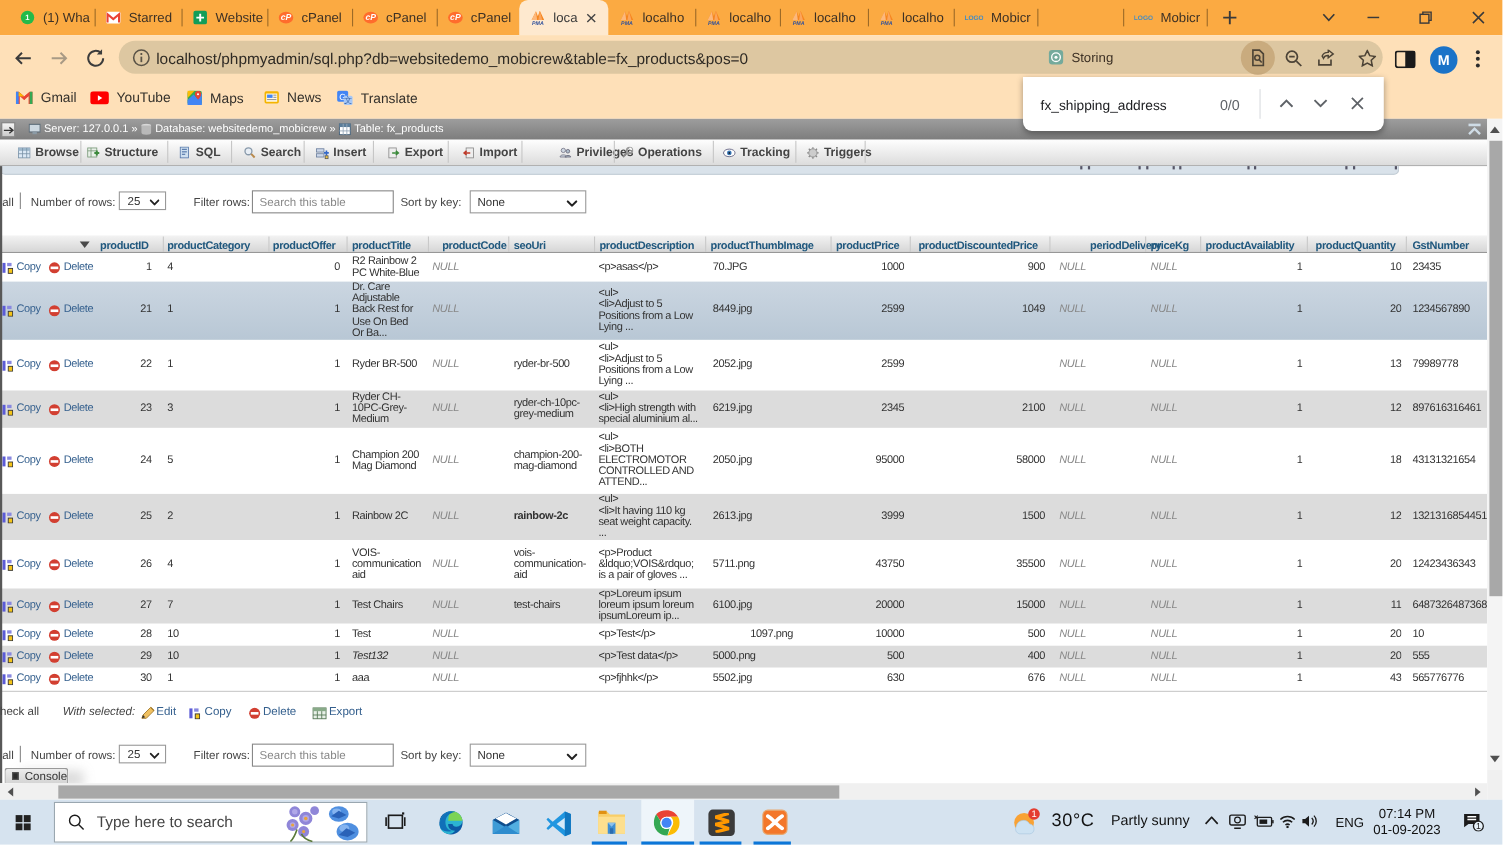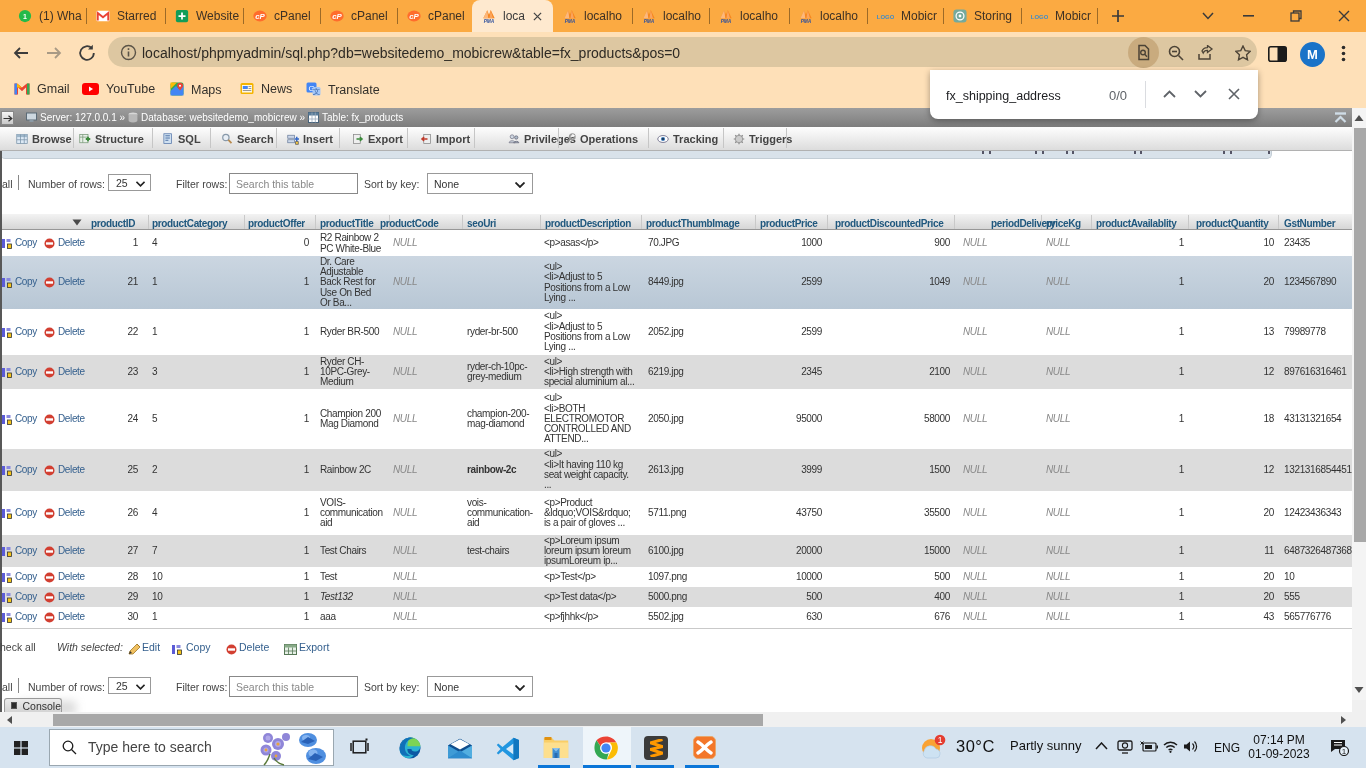--- a/index.html
+++ b/index.html
@@ -179,21 +179,21 @@
         <path d="M0.5 0.5 H9.5 L5 6.5 Z" fill="#4a4a4a"></path>
       </svg>
       <div class="abs hcell" style="left:91px;top:218px;">productID</div>
       <div class="abs" style="left:148px;top:215px;width:1px;height:14px;background:#c9c9c9"></div>
       <div class="abs hcell" style="left:152px;top:218px;">productCategory</div>
       <div class="abs" style="left:244px;top:215px;width:1px;height:14px;background:#c9c9c9"></div>
       <div class="abs hcell" style="left:248px;top:218px;">productOffer</div>
       <div class="abs" style="left:315px;top:215px;width:1px;height:14px;background:#c9c9c9"></div>
       <div class="abs hcell" style="left:320px;top:218px;">productTitle</div>
       <div class="abs" style="left:389px;top:215px;width:1px;height:14px;background:#c9c9c9"></div>
-      <div class="abs hcell" style="left:380px;top:218px;">productCode</div>
+      <div class="abs hcell" style="left:402px;top:218px;">productCode</div>
       <div class="abs" style="left:462px;top:215px;width:1px;height:14px;background:#c9c9c9"></div>
       <div class="abs hcell" style="left:467px;top:218px;">seoUri</div>
       <div class="abs" style="left:540px;top:215px;width:1px;height:14px;background:#c9c9c9"></div>
       <div class="abs hcell" style="left:545px;top:218px;">productDescription</div>
       <div class="abs" style="left:641px;top:215px;width:1px;height:14px;background:#c9c9c9"></div>
       <div class="abs hcell" style="left:646px;top:218px;">productThumbImage</div>
       <div class="abs" style="left:755px;top:215px;width:1px;height:14px;background:#c9c9c9"></div>
       <div class="abs hcell" style="left:760px;top:218px;">productPrice</div>
       <div class="abs" style="left:827px;top:215px;width:1px;height:14px;background:#c9c9c9"></div>
       <div class="abs hcell" style="left:835px;top:218px;">productDiscountedPrice</div>
@@ -712,21 +712,21 @@
         </div>
         <div class="dcell" style="left:320px;width:69px;">
           <span>Test</span>
         </div>
         <div class="dcell" style="left:393px;width:69px;">
           <span><span class="null">NULL</span></span>
         </div>
         <div class="dcell" style="left:544px;width:97px;">
           <span>&lt;p&gt;Test&lt;/p&gt;</span>
         </div>
-        <div class="dcell" style="left:648px;width:107px;">
+        <div class="dcell" style="left:648px;width:107px;justify-content:center;">
           <span>1097.png</span>
         </div>
         <div class="dcell" style="left:755px;width:67px;justify-content:flex-end;text-align:right;">
           <span>10000</span>
         </div>
         <div class="dcell" style="left:827px;width:123px;justify-content:flex-end;text-align:right;">
           <span>500</span>
         </div>
         <div class="dcell" style="left:963px;width:78px;">
           <span><span class="null">NULL</span></span>
@@ -981,21 +981,21 @@
       <span>localho</span>
     </div>
     <div class="tabsep" style="left:789px"></div>
     <div class="tab" style="left:877px;width:64px;overflow:hidden;white-space:nowrap;">
       <svg class="tabicon" viewBox="0 0 20 14" style="width:17px;height:12px">
         <text x="10" y="10" font-size="7" font-weight="bold" fill="#3f8cc8" text-anchor="middle">LOGO</text>
       </svg>
       <span>Mobicr</span>
     </div>
     <div class="tabsep" style="left:867px"></div>
-    <div class="tab" style="left:953px;width:66px;overflow:hidden;white-space:nowrap;">
+    <div class="tab" style="left:953px;width:66px;overflow:hidden;white-space:nowrap;margin-top:36px;">
       <svg class="tabicon" viewBox="0 0 16 16">
         <rect x="0.5" y="0.5" width="15" height="15" rx="3.5" fill="#74aa9c"></rect>
         <circle cx="8" cy="8" r="4.5" fill="none" stroke="#fff" stroke-width="1.4"></circle>
         <circle cx="8" cy="8" r="1.6" fill="#fff"></circle>
       </svg>
       <span>Storing</span>
     </div>
     <div class="tabsep" style="left:943px"></div>
     <div class="tab" style="left:1031px;width:64px;overflow:hidden;white-space:nowrap;">
       <svg class="tabicon" viewBox="0 0 20 14" style="width:17px;height:12px">

